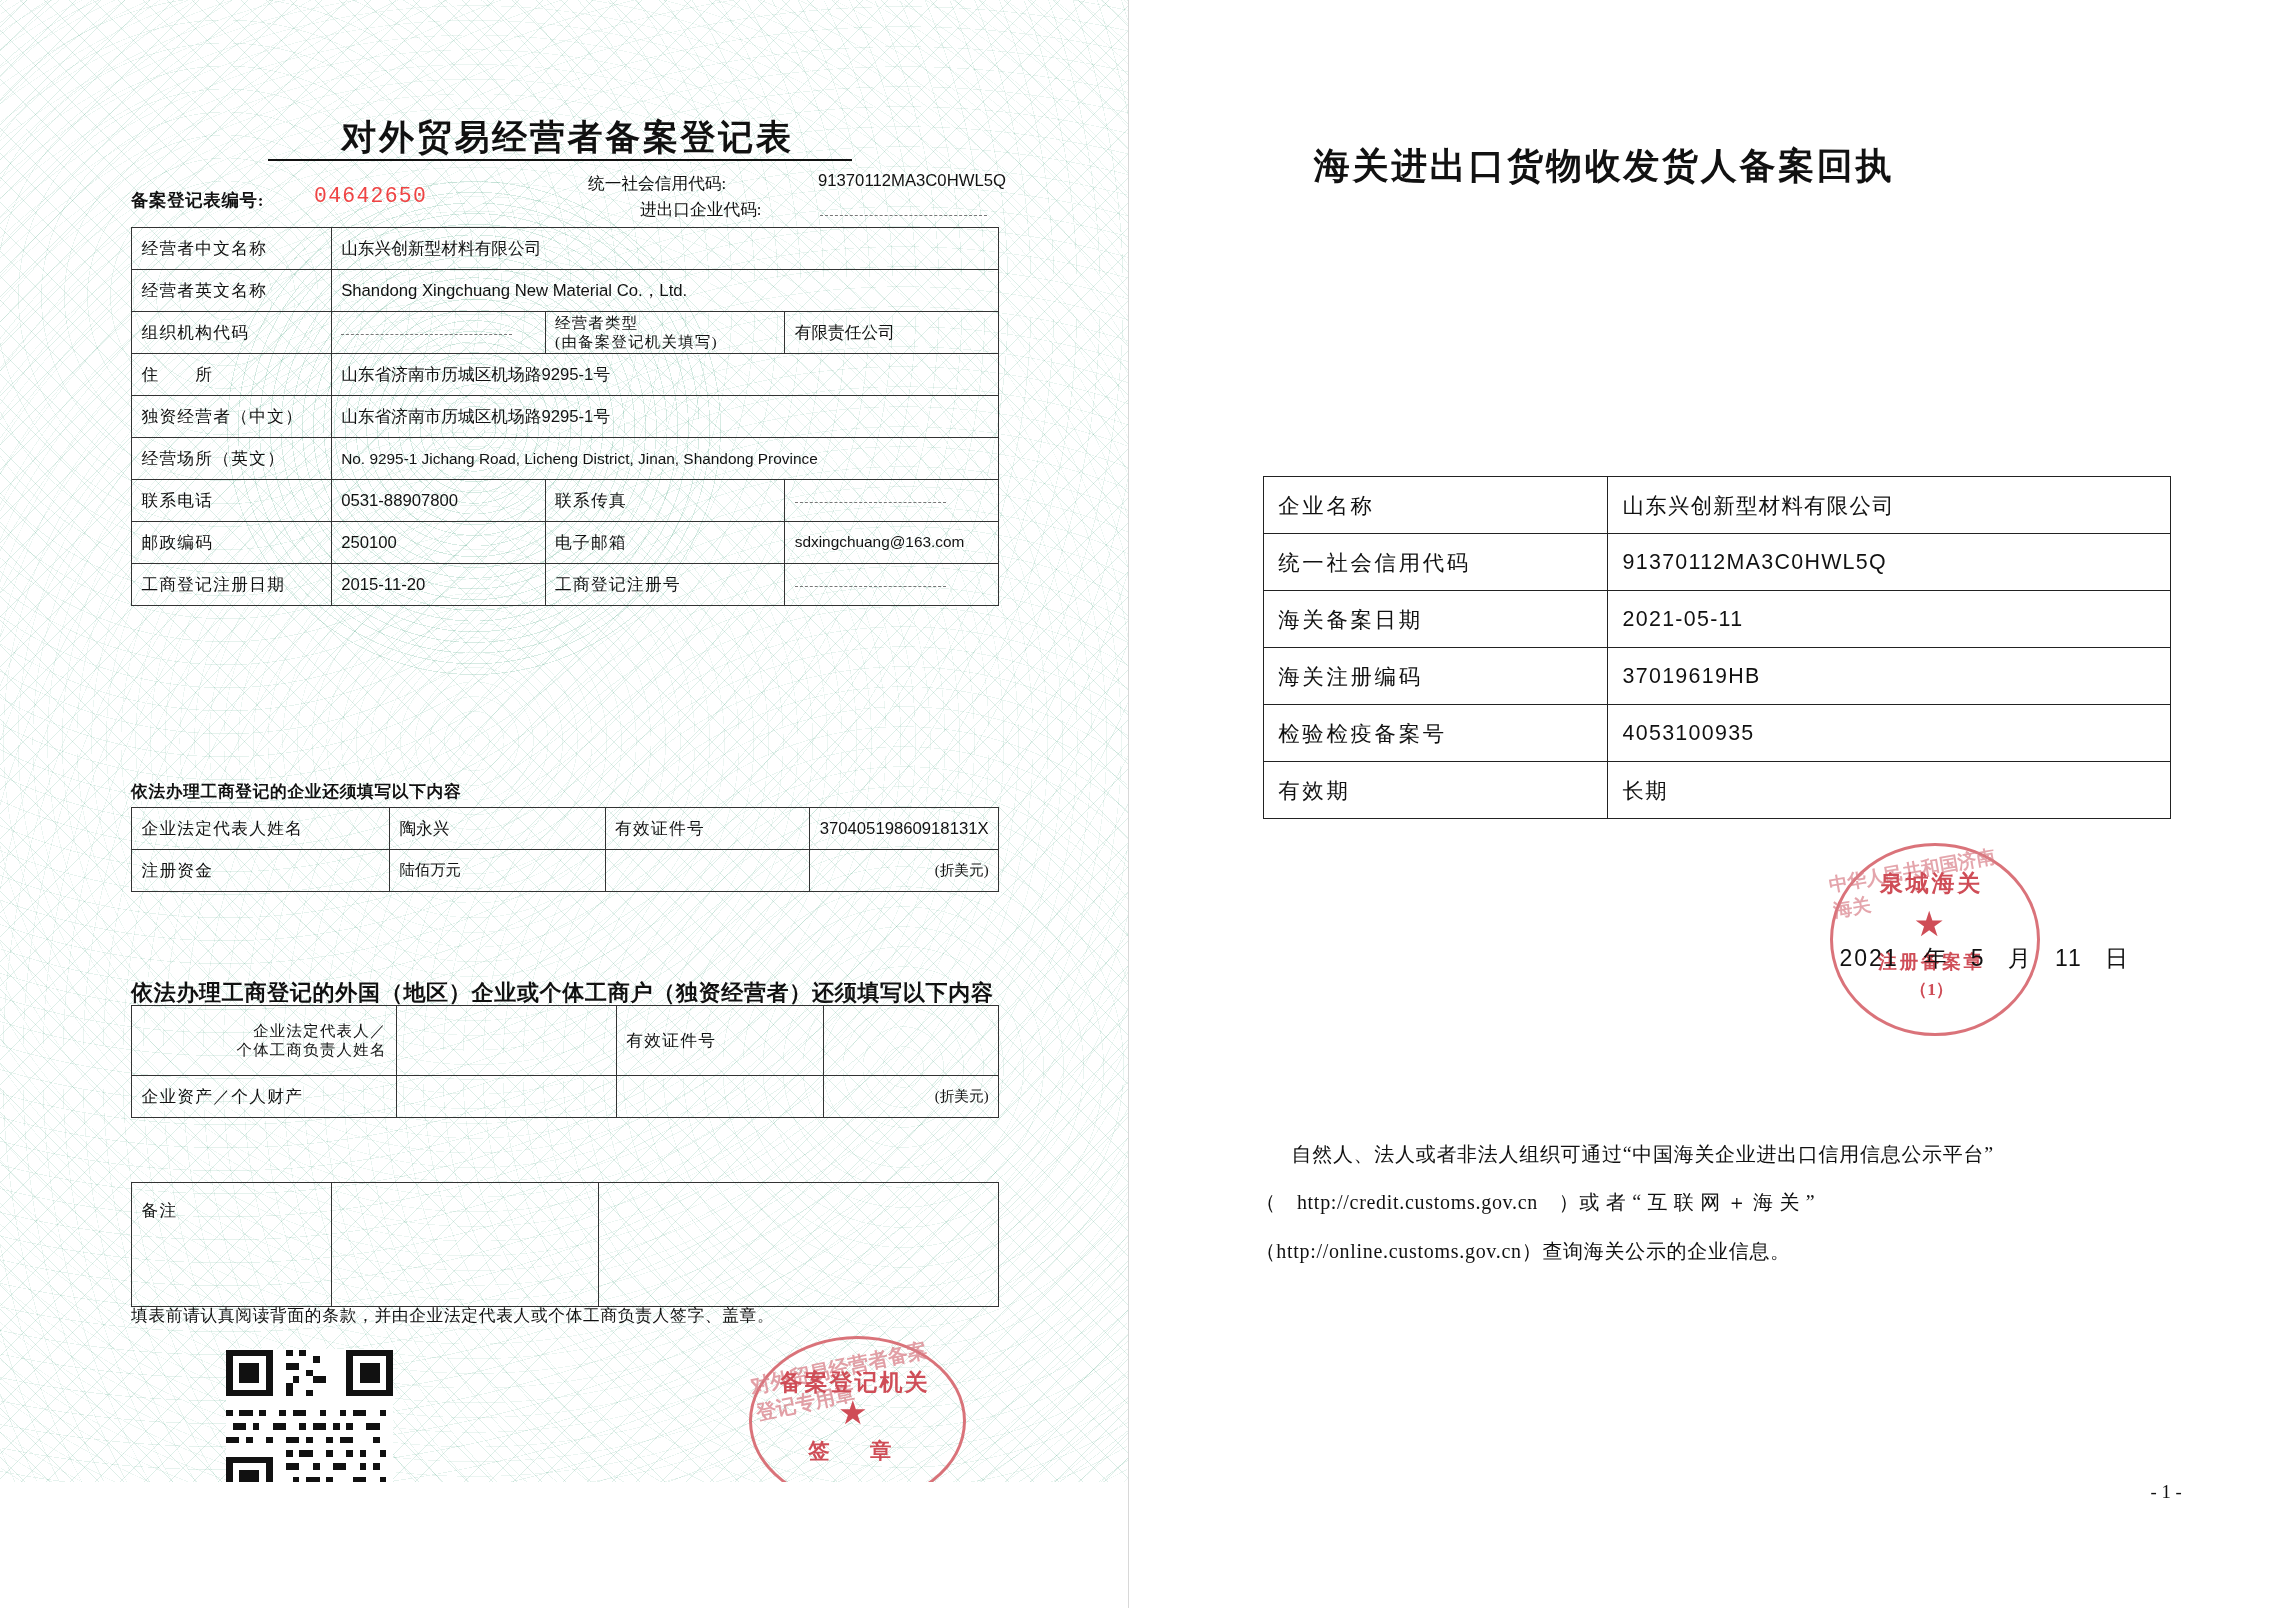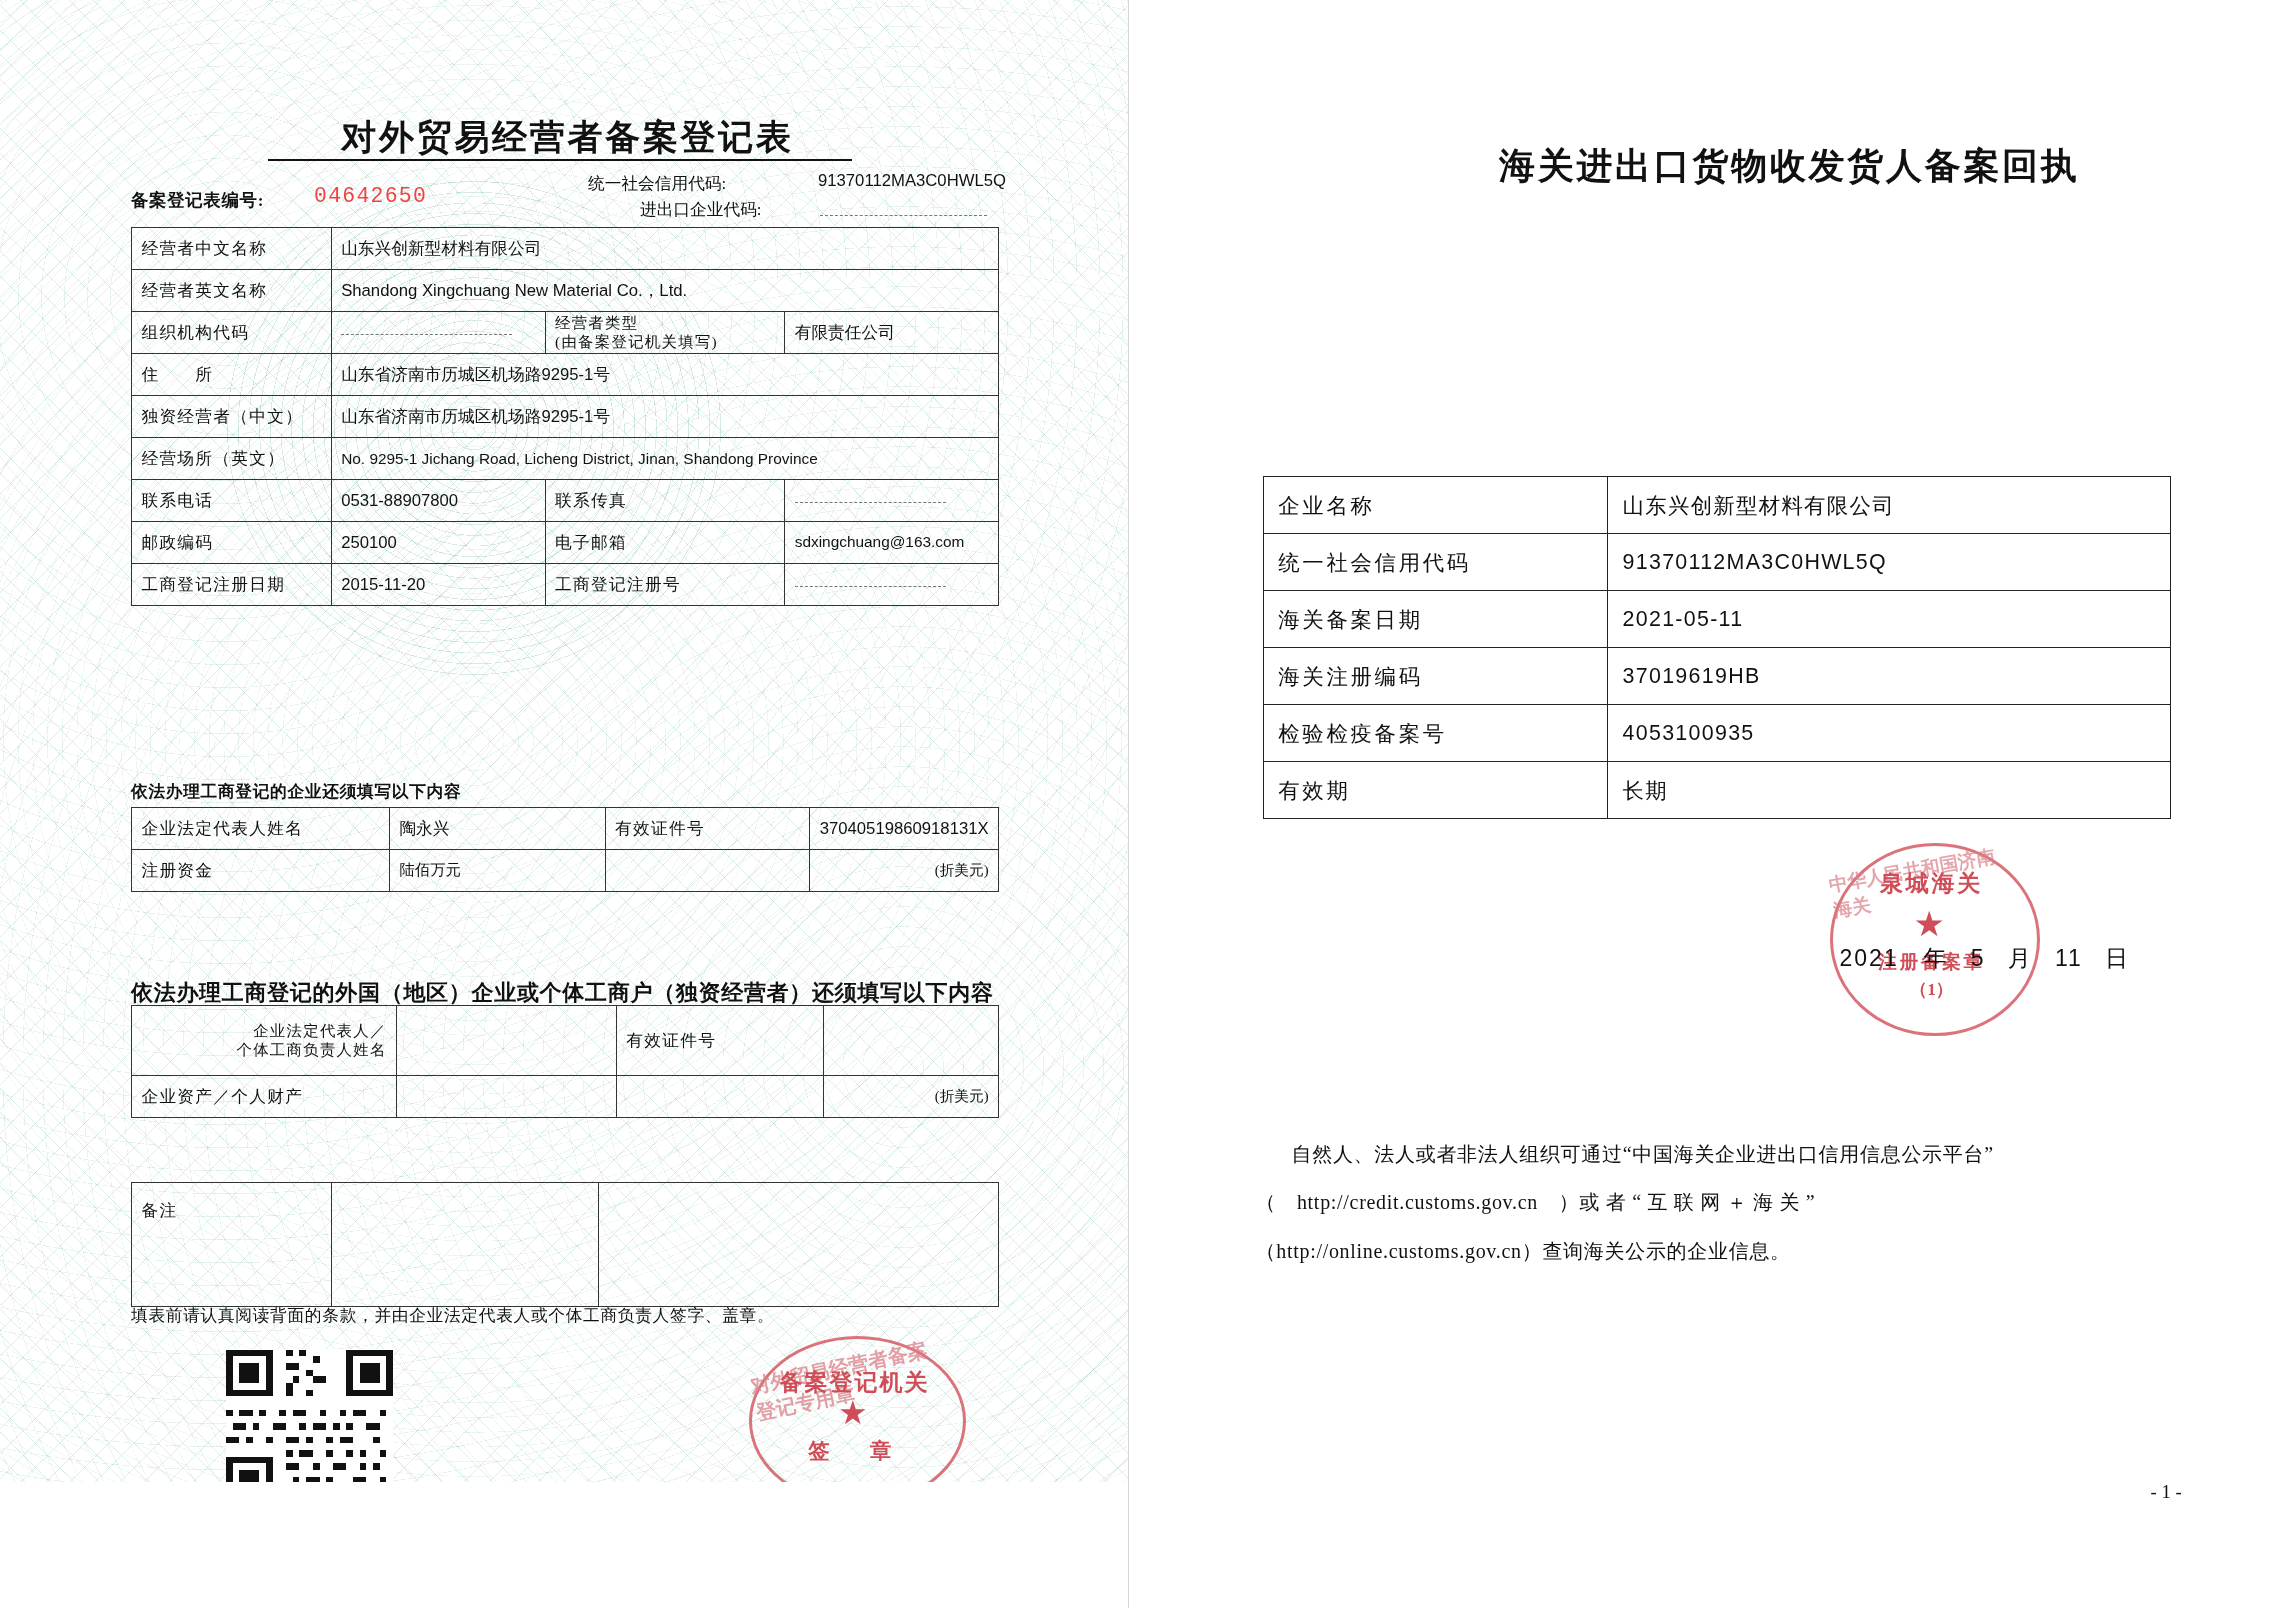--- a/index.html
+++ b/index.html
@@ -137,21 +137,21 @@
     transform:rotate(-12deg);
     font-weight:bold;
   }
   .sign-date{
     position:absolute;left:705px;top:1511px;font-size:18.7px;letter-spacing:1.3px;
   }
   .sign-date span.v{ font-family:"Liberation Sans", sans-serif; }
 
   
   .r-title{
-    position:absolute;left:0;top:142px;width:951px;text-align:right;
+    position:absolute;left:0;top:142px;width:951px;text-align:center;
     font-weight:bold;font-size:36px;letter-spacing:2.7px;
   }
   table.r-tbl{
     position:absolute;left:134px;top:476px;width:908px;
     border-collapse:collapse;font-size:21.4px;
   }
   table.r-tbl td{
     border:1.3px solid #222;height:56px;padding:0 14.7px;vertical-align:middle;
   }
   table.r-tbl td.k{ width:314px; letter-spacing:2.7px;}

